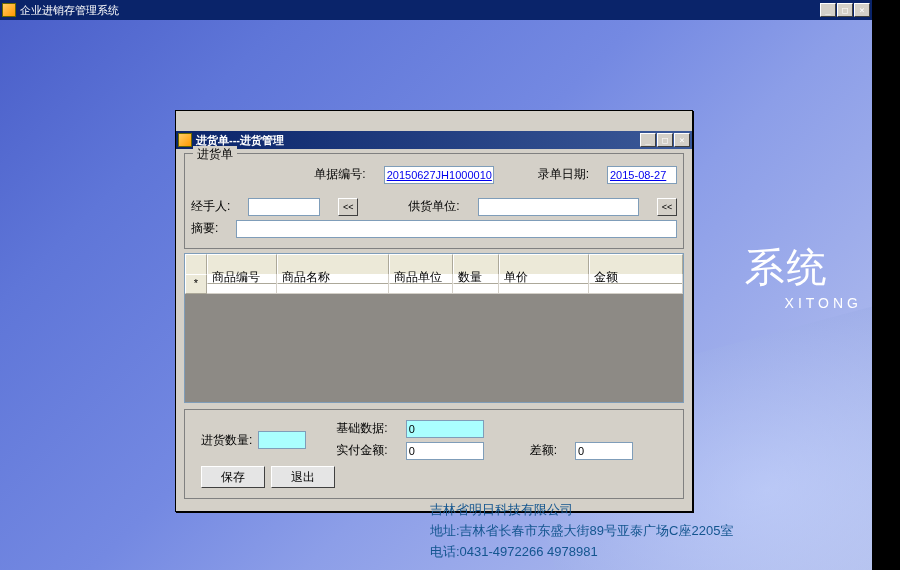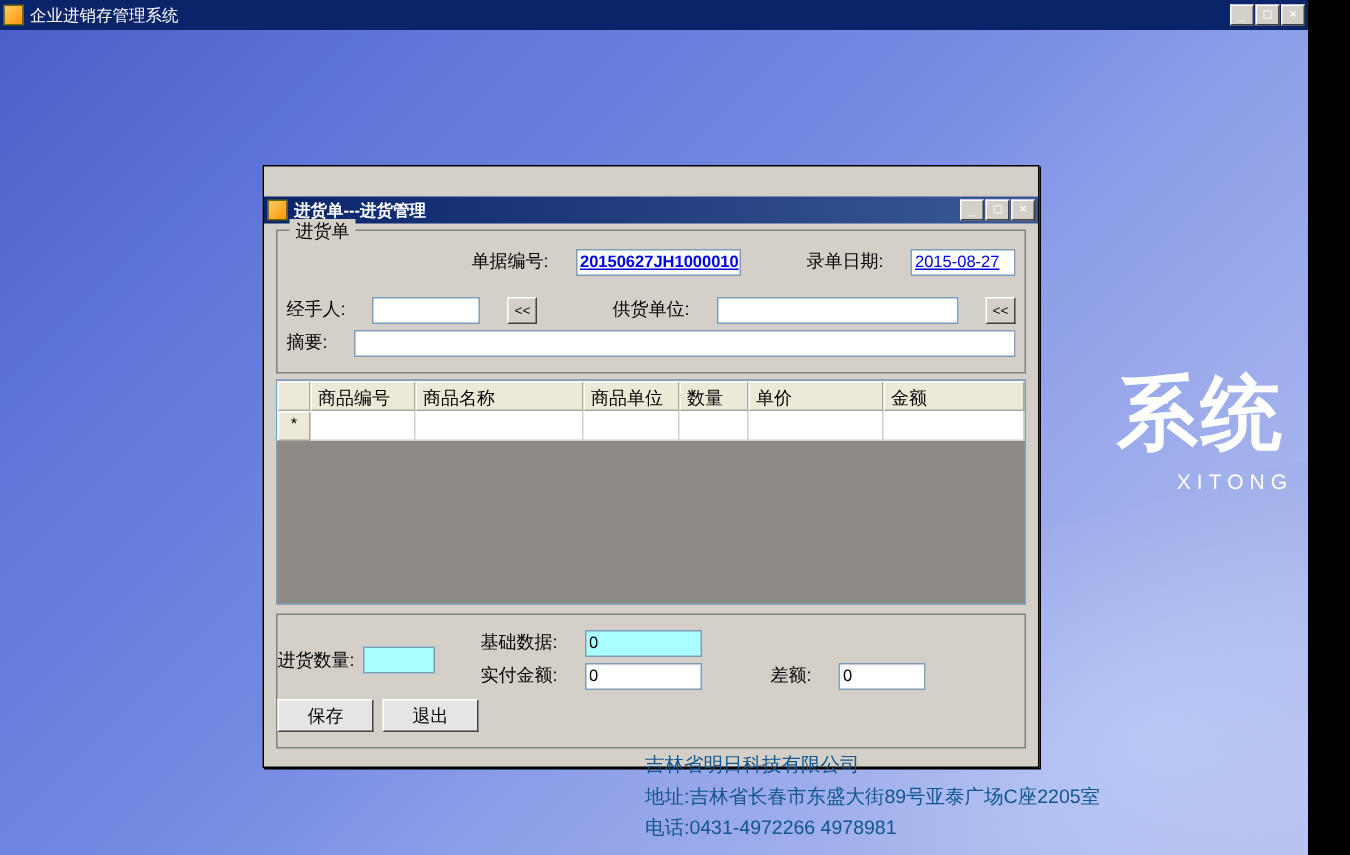--- a/index.html
+++ b/index.html
@@ -8,42 +8,42 @@
 .titlebar { height: 20px; background: linear-gradient(to bottom, #0a246a, #0a246a); color: #fff; display: flex; align-items: center; padding: 0 2px; }
 .titlebar-icon { width: 14px; height: 14px; background: linear-gradient(135deg,#fc6,#f90); margin-right: 4px; border: 1px solid #660; }
 .titlebar-title { flex: 1; font-size: 11px; }
 .win-controls { display: flex; gap: 1px; }
 .win-btn { width: 16px; height: 14px; background: #d4d0c8; border: 1px solid #fff; border-right-color: #404040; border-bottom-color: #404040; display: flex; align-items: center; justify-content: center; font-size: 9px; font-family: monospace; cursor: pointer; }
 .menubar { height: 20px; background: linear-gradient(to bottom,#eef,#dde); display: flex; align-items: center; padding: 0 4px; }
 .menu-item { padding: 2px 6px; cursor: pointer; color: #000; }
 .desktop { flex: 1; position: relative; background: linear-gradient(135deg,#4a5fc9 0%,#5f76d8 20%,#7489e2 45%,#8c9ee8 60%,#a4b2ec 80%,#bcc7f0 100%); overflow: hidden; }
 .desktop::before { content: ""; position: absolute; right: -120px; bottom: -70px; width: 450px; height: 300px; background: radial-gradient(ellipse at center,rgba(200,215,255,0.5),rgba(120,140,210,0.2)); transform: rotate(-15deg); border-radius: 40px; }
 .bg-badge { position: absolute; right: 10px; top: 220px; color: #fff; }
-.bg-badge-big { font-size: 54px; font-weight: bold; letter-spacing: 2px;}
+.bg-badge-big { font-size: 40px; font-weight: normal; letter-spacing: 2px;}
 .bg-badge-sm { font-size: 14px; letter-spacing: 4px; margin-left: 40px; }
 .footer-text { position: absolute; left: 430px; top: 480px; color: #13558f; font-size: 13px; line-height: 1.6; }
 .dialog { position: absolute; left: 175px; top: 90px; width: 518px; background: #d4d0c8; border: 1px solid #000; box-shadow: 1px 1px 0 #000; }
 .dlg-titlebar { height: 18px; background: linear-gradient(to right,#0a246a,#3b5998); color: #fff; display: flex; align-items: center; padding: 0 2px; font-size: 11px; margin-top: 20px; }
 .dlg-titlebar .titlebar-icon { margin-right: 4px; }
 .dlg-title { flex: 1; font-weight: bold; }
 .dlg-body { padding: 4px 8px 12px 8px; }
 .groupbox { border: 1px solid #808080; border-top-color: #808080; position: relative; padding: 8px 6px 6px 6px; margin-bottom: 4px; }
 .groupbox-title { position: absolute; top: -8px; left: 8px; background: #d4d0c8; padding: 0 4px; font-size: 12px; }
 .row { display: flex; align-items: flex-start; margin: 4px 0; gap: 18px; }
 .lbl { white-space: nowrap; }
 .txt-input { border: 1px solid #7f9db9; height: 18px; background: #fff; padding: 0 2px; font-size: 11px; }
 .link-val { color: #0000ee; text-decoration: underline; font-size: 11px; }
 .lookup-btn { width: 20px; height: 18px; background: #d4d0c8; border: 1px solid #fff; border-right-color:#404040; border-bottom-color:#404040; display:flex;align-items:center;justify-content:center;font-size:9px;cursor:pointer; }
 .grid { border: 1px solid #7f9db9; background: #8d8a85; height: 150px; }
 .grid-header { display: flex; background: #ece9d8; height: 20px; }
-.grid-hcell { border: 1px solid #fff; border-right-color:#aca899;border-bottom-color:#aca899; padding: 2px 4px; font-size: 12px; }
+.grid-hcell { border: 1px solid #fff; border-right-color:#aca899;border-bottom-color:#aca899; padding: 14px 4px; font-size: 12px; }
 .grid-row { display: flex; background: #fff; height: 20px; }
 .grid-cell { border-right: 1px solid #d4d0c8; border-bottom: 1px solid #d4d0c8; font-size: 11px; padding: 2px; }
 .rowhead { width: 22px; background: #ece9d8; border: 1px solid #fff; border-right-color:#aca899;border-bottom-color:#aca899; text-align: center; }
-.bottom-panel { border: 1px solid #808080; padding: 10px 0; display: flex; align-items: center; gap: 6px; flex-wrap: wrap; }
+.bottom-panel { border: 1px solid #808080; padding: 10px 16px; display: flex; align-items: center; gap: 6px; flex-wrap: wrap; }
 .aqua { background: #aaffff !important; }
 .btn { width: 64px; height: 22px; background: #e5e5e5; border: 1px solid #fff; border-right-color:#404040;border-bottom-color:#404040; cursor:pointer; font-size:12px; }
 .col2 { display:flex; flex-direction:column; gap:4px; }
 </style>
 </head>
 <body>
 
 <div class="main-window">
   <div class="titlebar">
     <div class="titlebar-icon"></div>
@@ -71,21 +71,21 @@
           <div class="win-btn">□</div>
           <div class="win-btn">×</div>
         </div>
       </div>
 
       <div class="dlg-body">
         <div class="groupbox">
           <div class="groupbox-title">进货单</div>
           <div class="row" style="justify-content:flex-end;">
             <span class="lbl">单据编号:</span>
-            <span class="txt-input link-val" style="width:110px;display:inline-flex;align-items:center;font-weight:bold;">20150627JH1000010</span>
+            <span class="txt-input link-val" style="width:110px;display:inline-flex;align-items:center;">20150627JH1000010</span>
             <span style="width:8px;"></span>
             <span class="lbl">录单日期:</span>
             <span class="txt-input link-val" style="width:70px;display:inline-flex;align-items:center;">2015-08-27</span>
           </div>
           <div style="height:6px;"></div>
           <div class="row">
             <span class="lbl">经手人:</span>
             <input class="txt-input" style="width: 72px;">
             <div class="lookup-btn">&lt;&lt;</div>
             <span style="width:14px;"></span>

